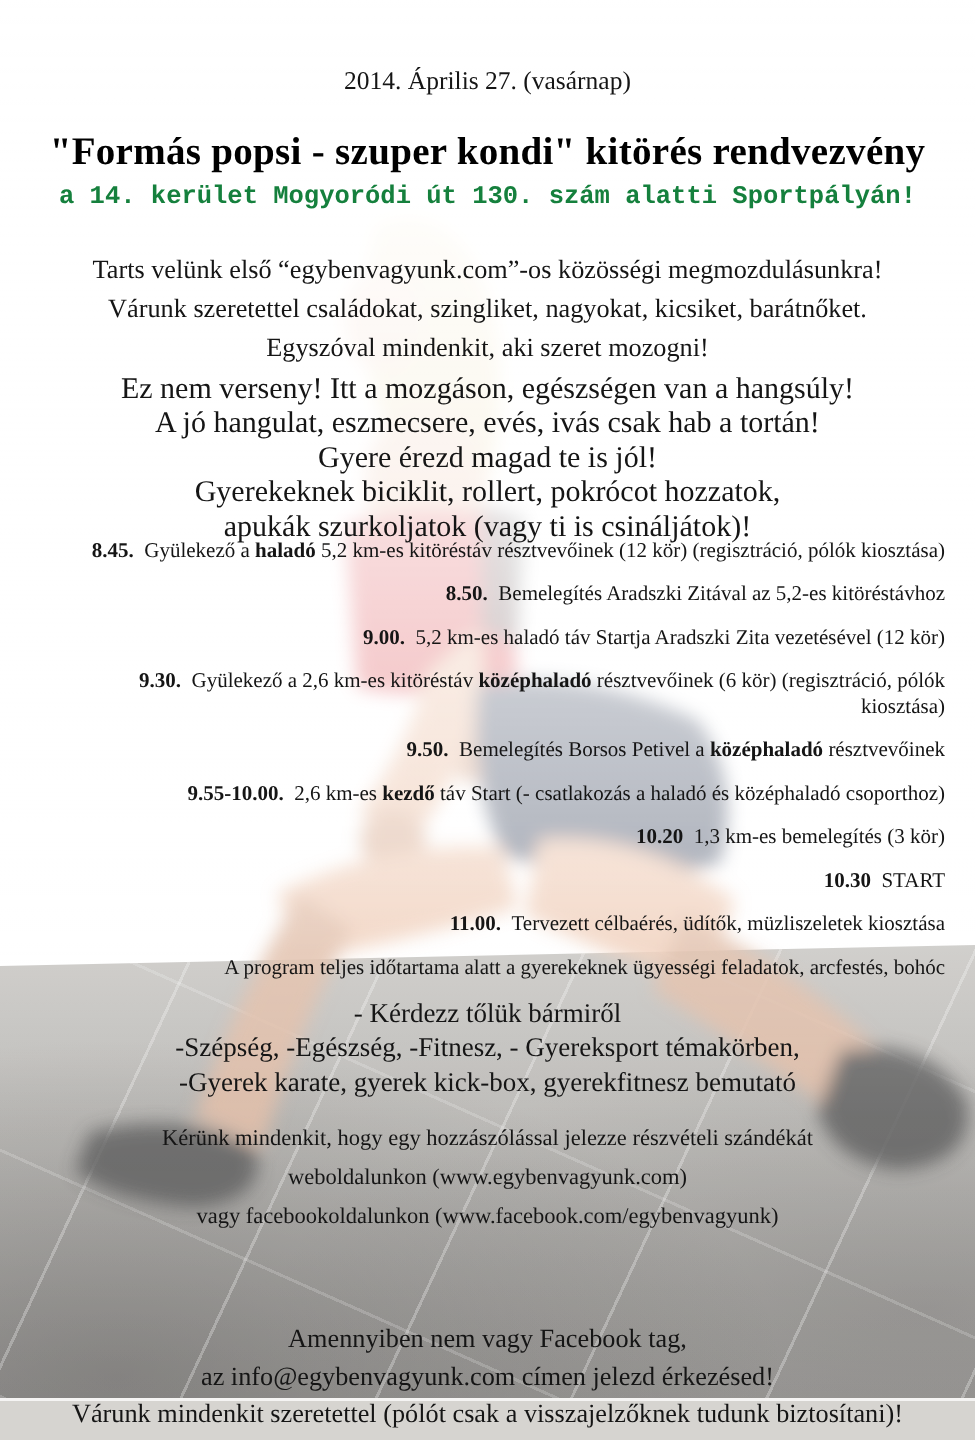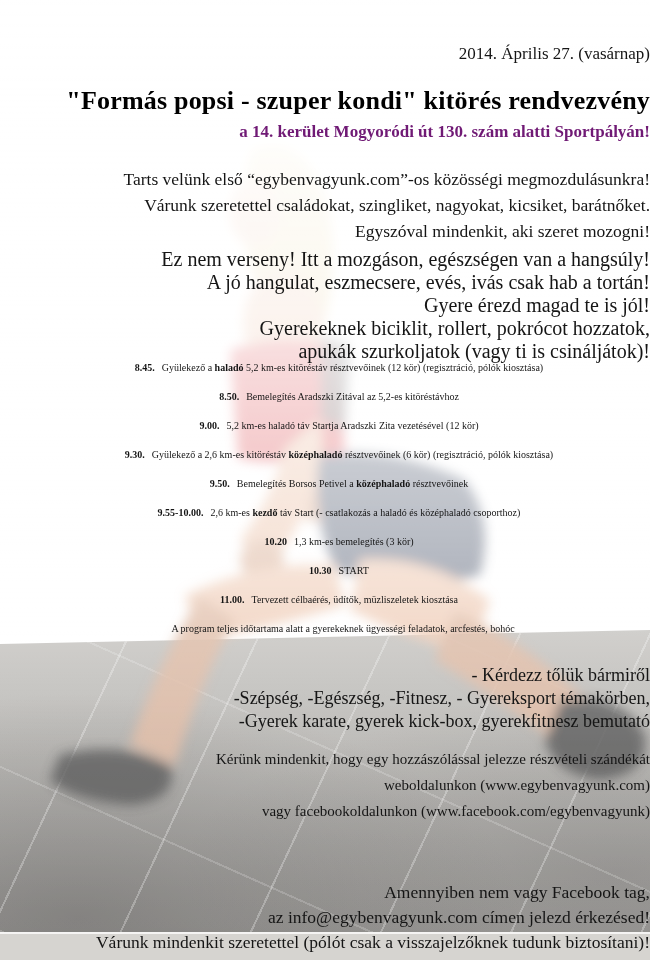--- a/index.html
+++ b/index.html
@@ -43,27 +43,27 @@
       rgba(255,255,255,0.90) 20%,
       rgba(255,255,255,0.78) 35%,
       rgba(255,255,255,0.60) 50%,
       rgba(255,255,255,0.45) 61%,
       rgba(255,255,255,0.30) 66%,
       rgba(255,255,255,0.22) 78%,
       rgba(255,255,255,0.18) 100%);
   }
   
   .content{position:absolute;inset:0;z-index:2;}
-  .blk{position:absolute;left:0;right:0;text-align:right;}
+  .blk{position:absolute;left:0;right:0;text-align:center;}
   .date{top:44px;font-size:17px;}
   .title{top:86px;font-size:26px;font-weight:bold;color:#000;letter-spacing:0.2px;}
-  .location{top:122px;font-size:17px;font-weight:bold;color:#701a75;}
+  .location{top:122px;font-size:17px;font-weight:bold;color:#15803d;font-family:Liberation Mono, monospace;}
   .intro{top:166px;font-size:17.5px;line-height:26px;}
   .highlights{top:248px;font-size:20px;line-height:23px;}
-  .schedule{position:absolute;top:359px;left:48px;right:20px;text-align:center;font-size:10px;}
+  .schedule{position:absolute;top:359px;left:48px;right:20px;text-align:right;font-size:14px;}
   .srow{line-height:17px;margin-bottom:12px;}
   .srow.note{padding-left:8px;}
   .stime{font-weight:bold;margin-right:7px;}
   .sdesc .b{font-weight:bold;}
   .experts{top:664px;font-size:18px;line-height:23px;}
   .signup{top:746px;font-size:15px;line-height:26px;}
   .closing{top:880px;font-size:17.5px;line-height:25px;}
 </style>
 </head>
 <body>

